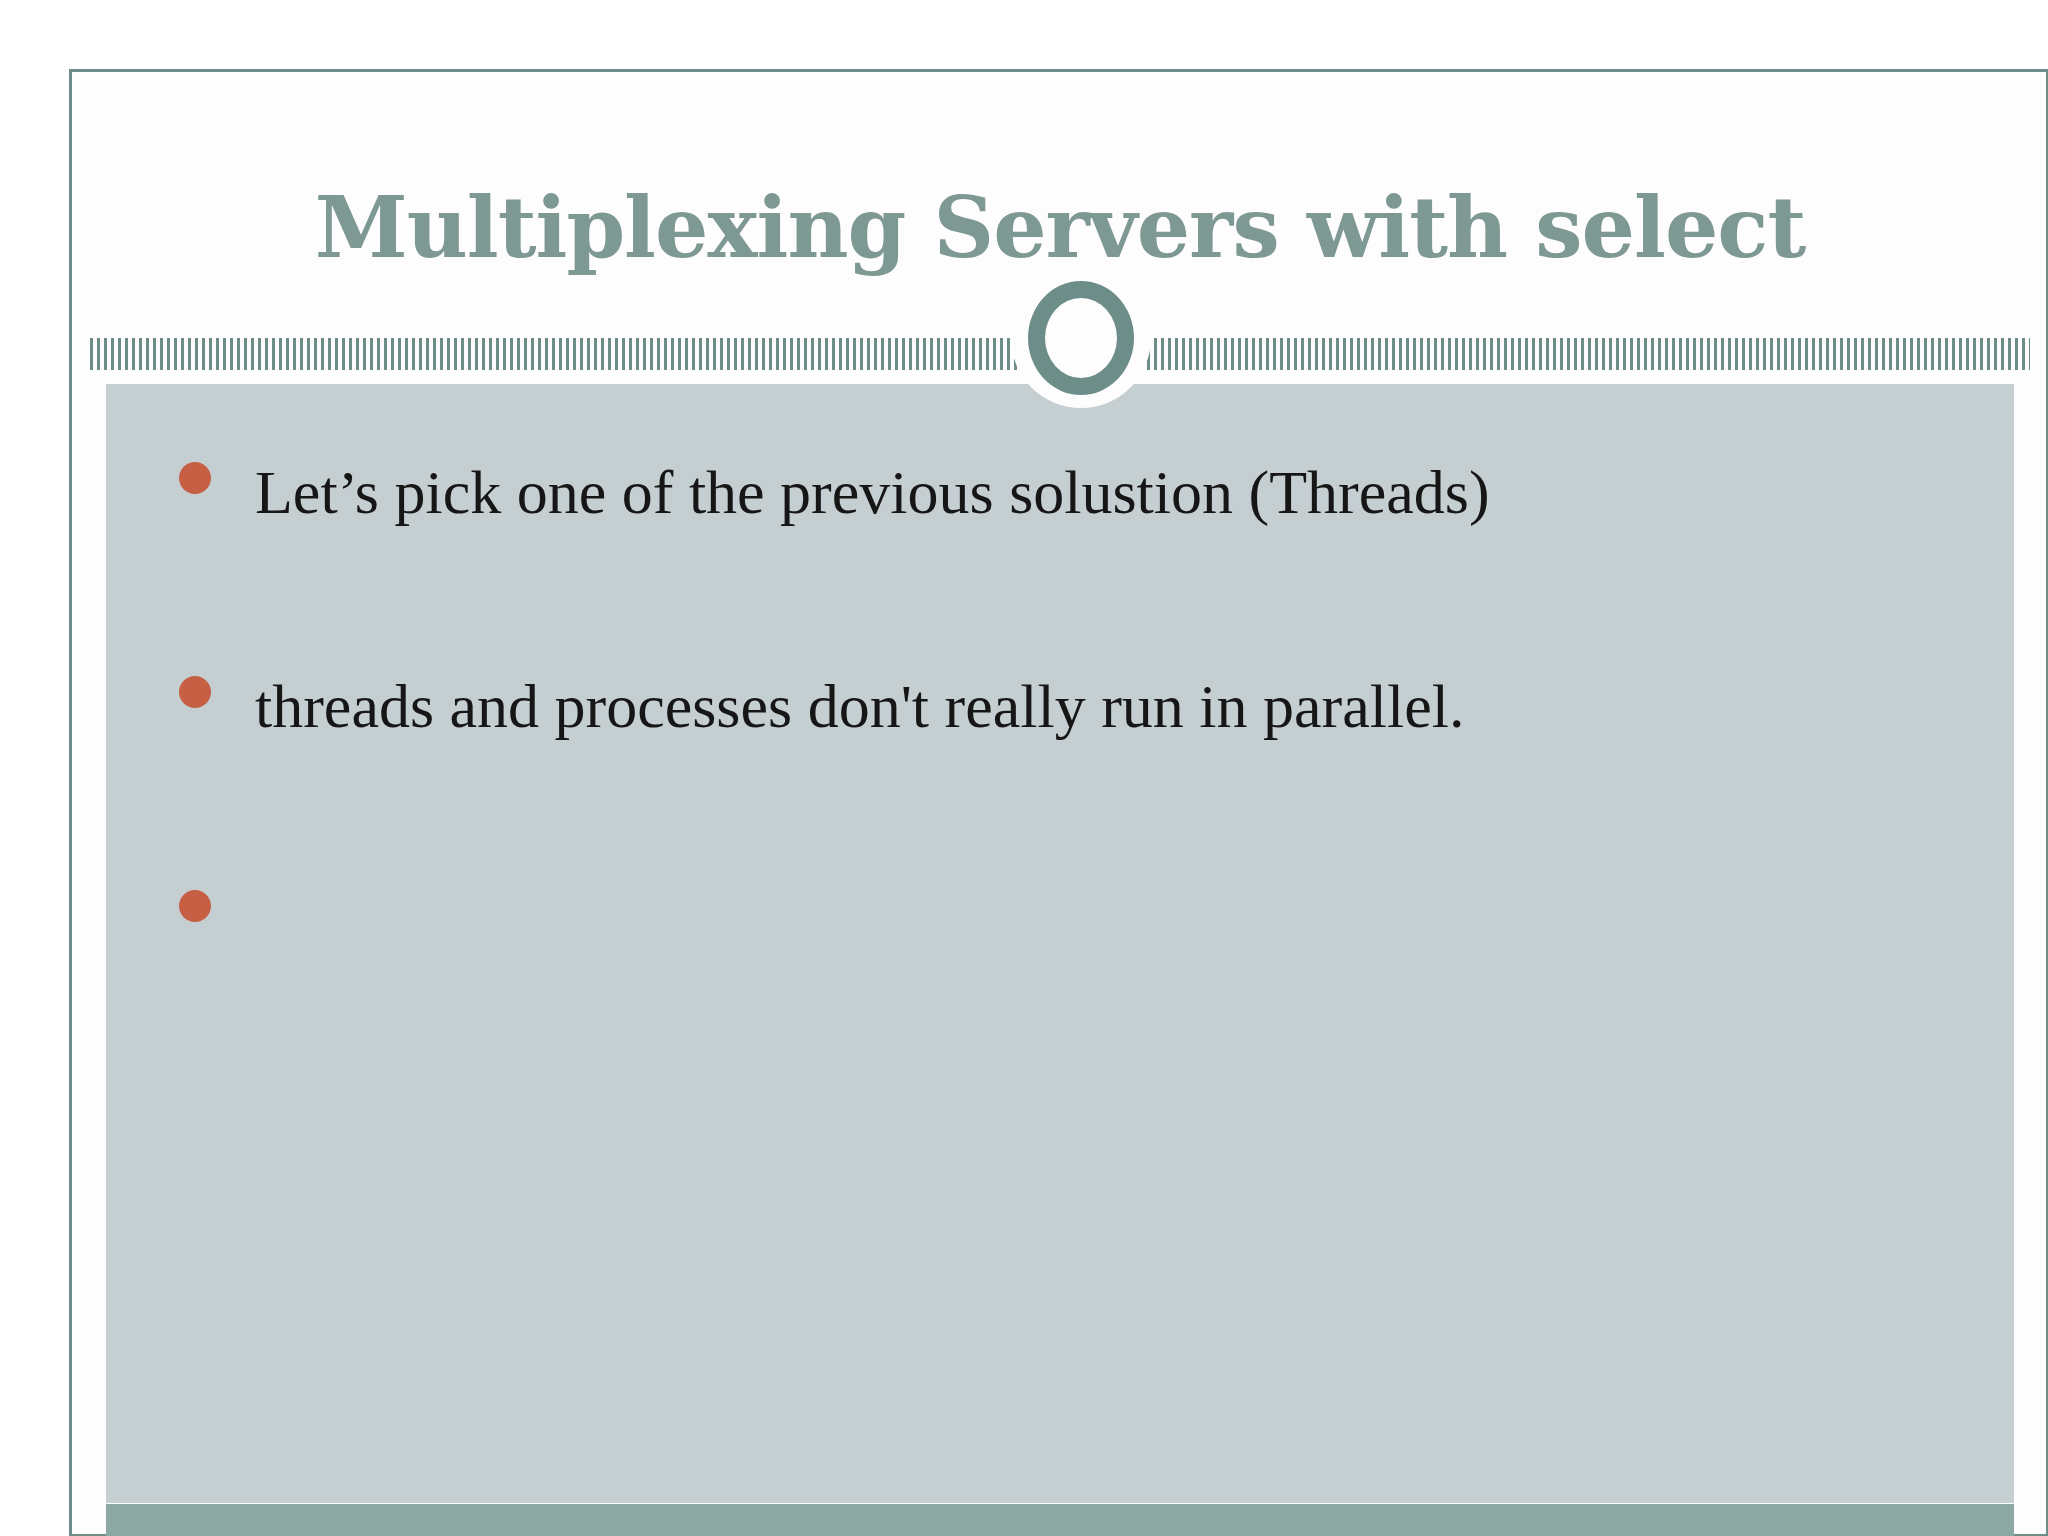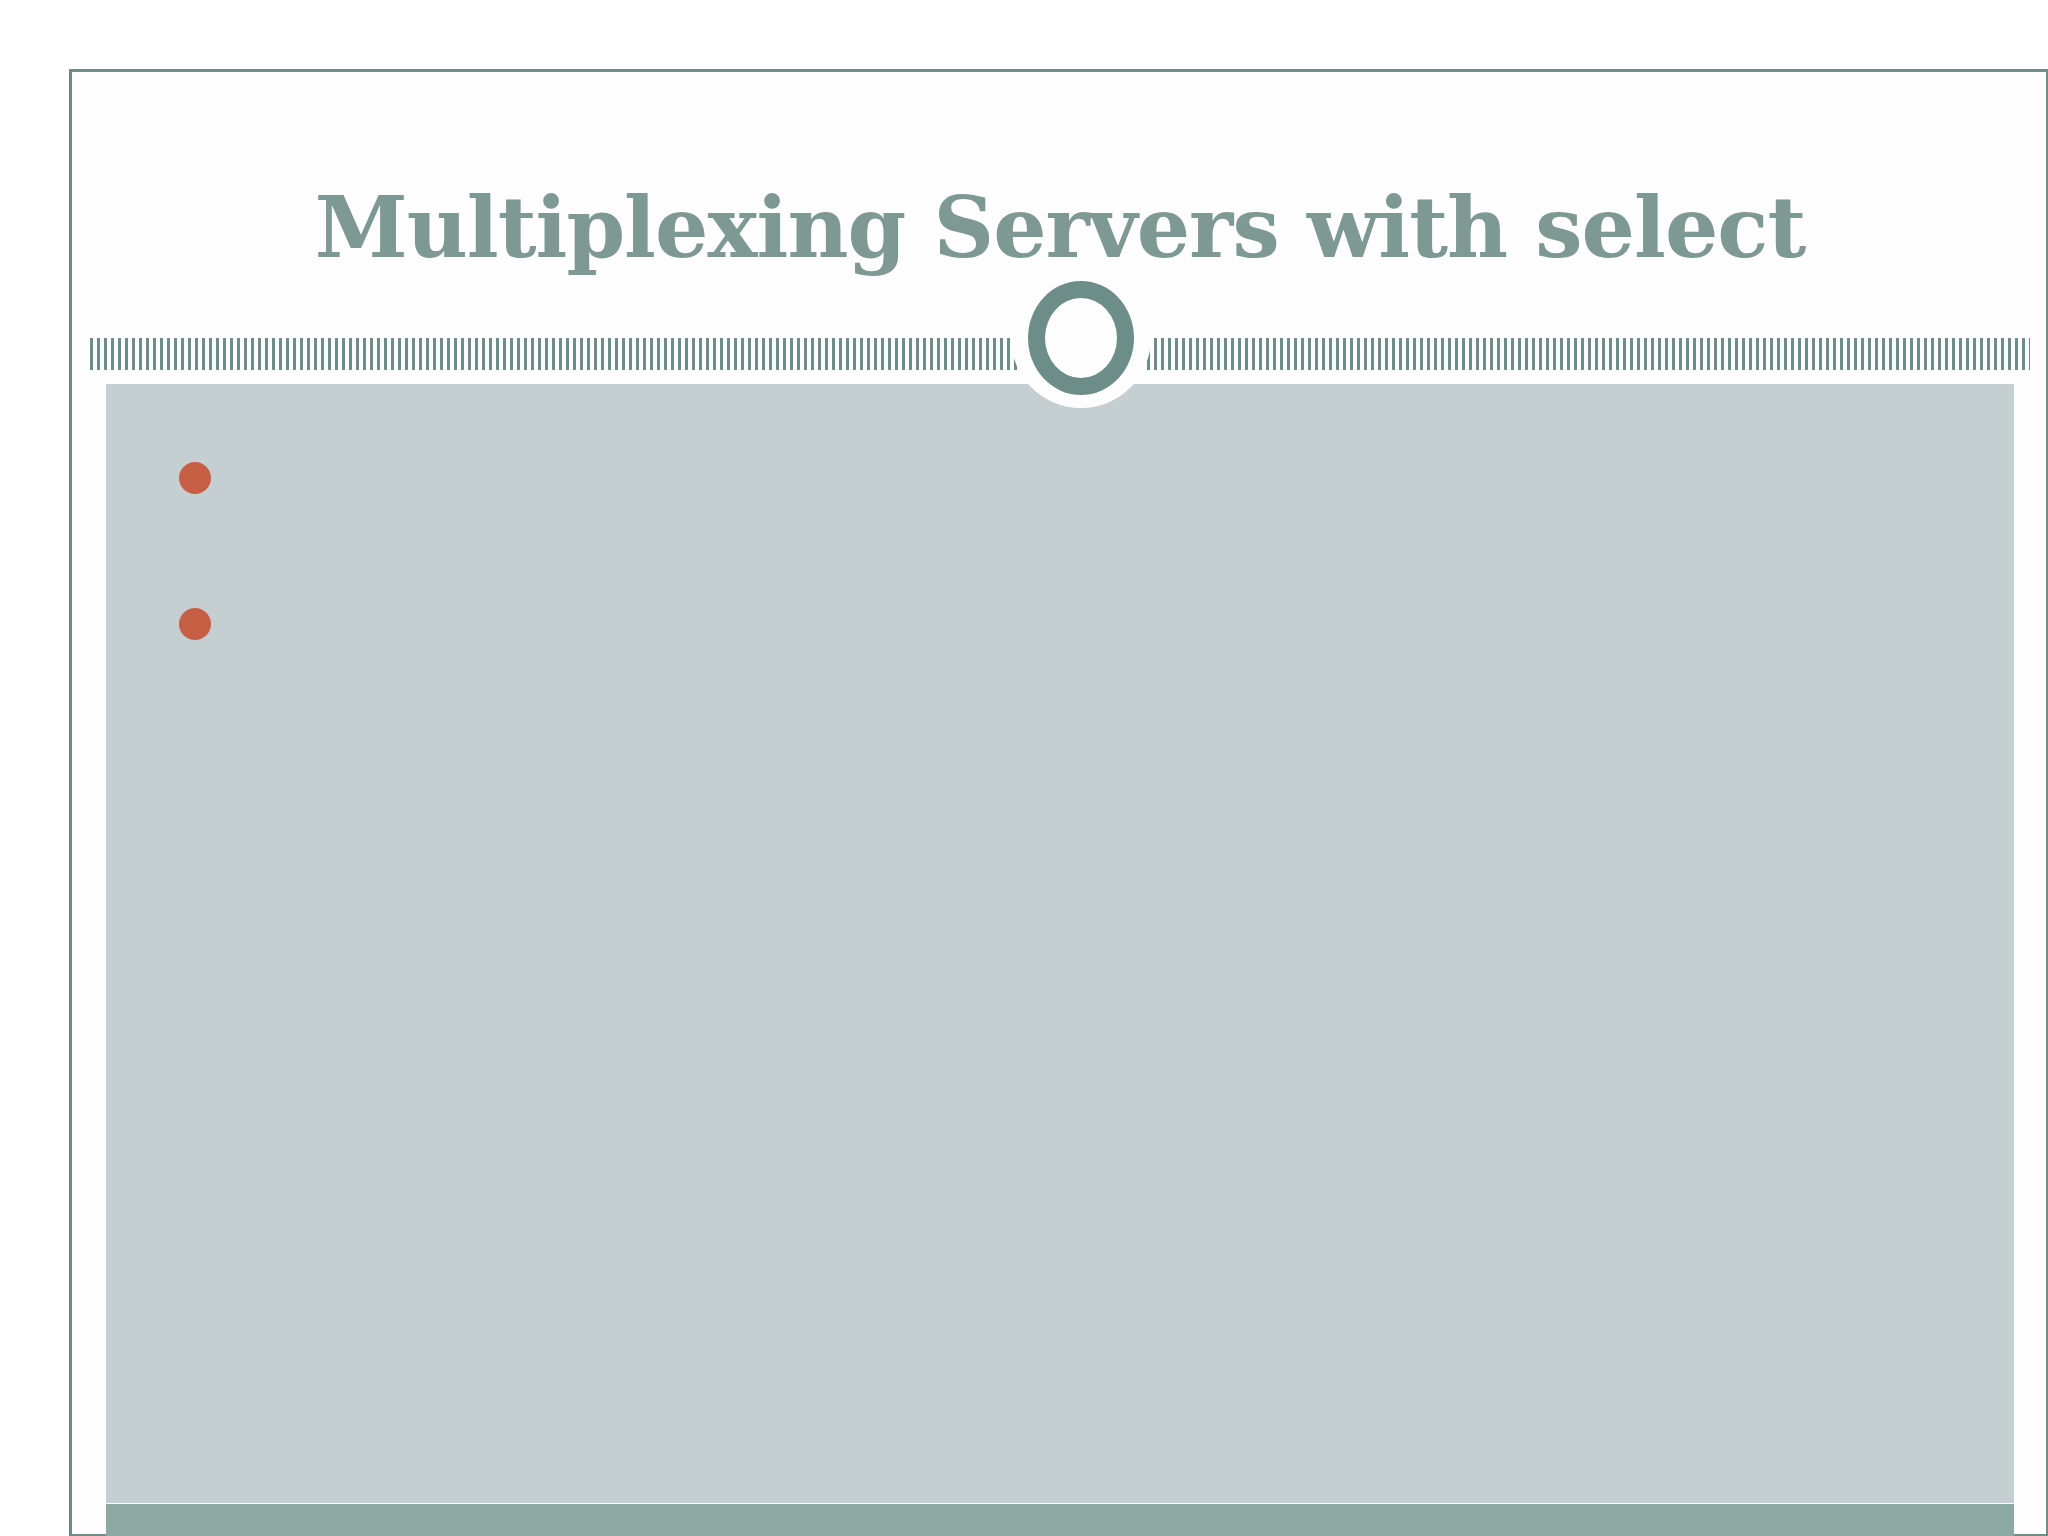--- a/index.html
+++ b/index.html
@@ -75,21 +75,22 @@
     <div class="slide-inner">
 
       <div class="header">
         <div class="title">Multiplexing Servers with select</div>
       </div>
 
       <div class="dotted-separator"></div>
 
       <div class="body">
         <ul class="bullet-list" id="bullet-list">
-            <li class="bullet-item"><span class="marker"></span></li>
+            <li class="bullet-item"><span class="marker"></span><span class="seg">Let’s pick one of the previous solustion (Threads)</span></li>
+            <li class="bullet-item"><span class="marker"></span><span class="seg">threads and processes don't really run in parallel.</span></li>
             <li class="bullet-item"><span class="marker"></span></li>
           </ul>
       </div>
 
       <div class="footer"></div>
 
       <div class="circle-halo">
         <div class="circle-ring"></div>
       </div>
 

